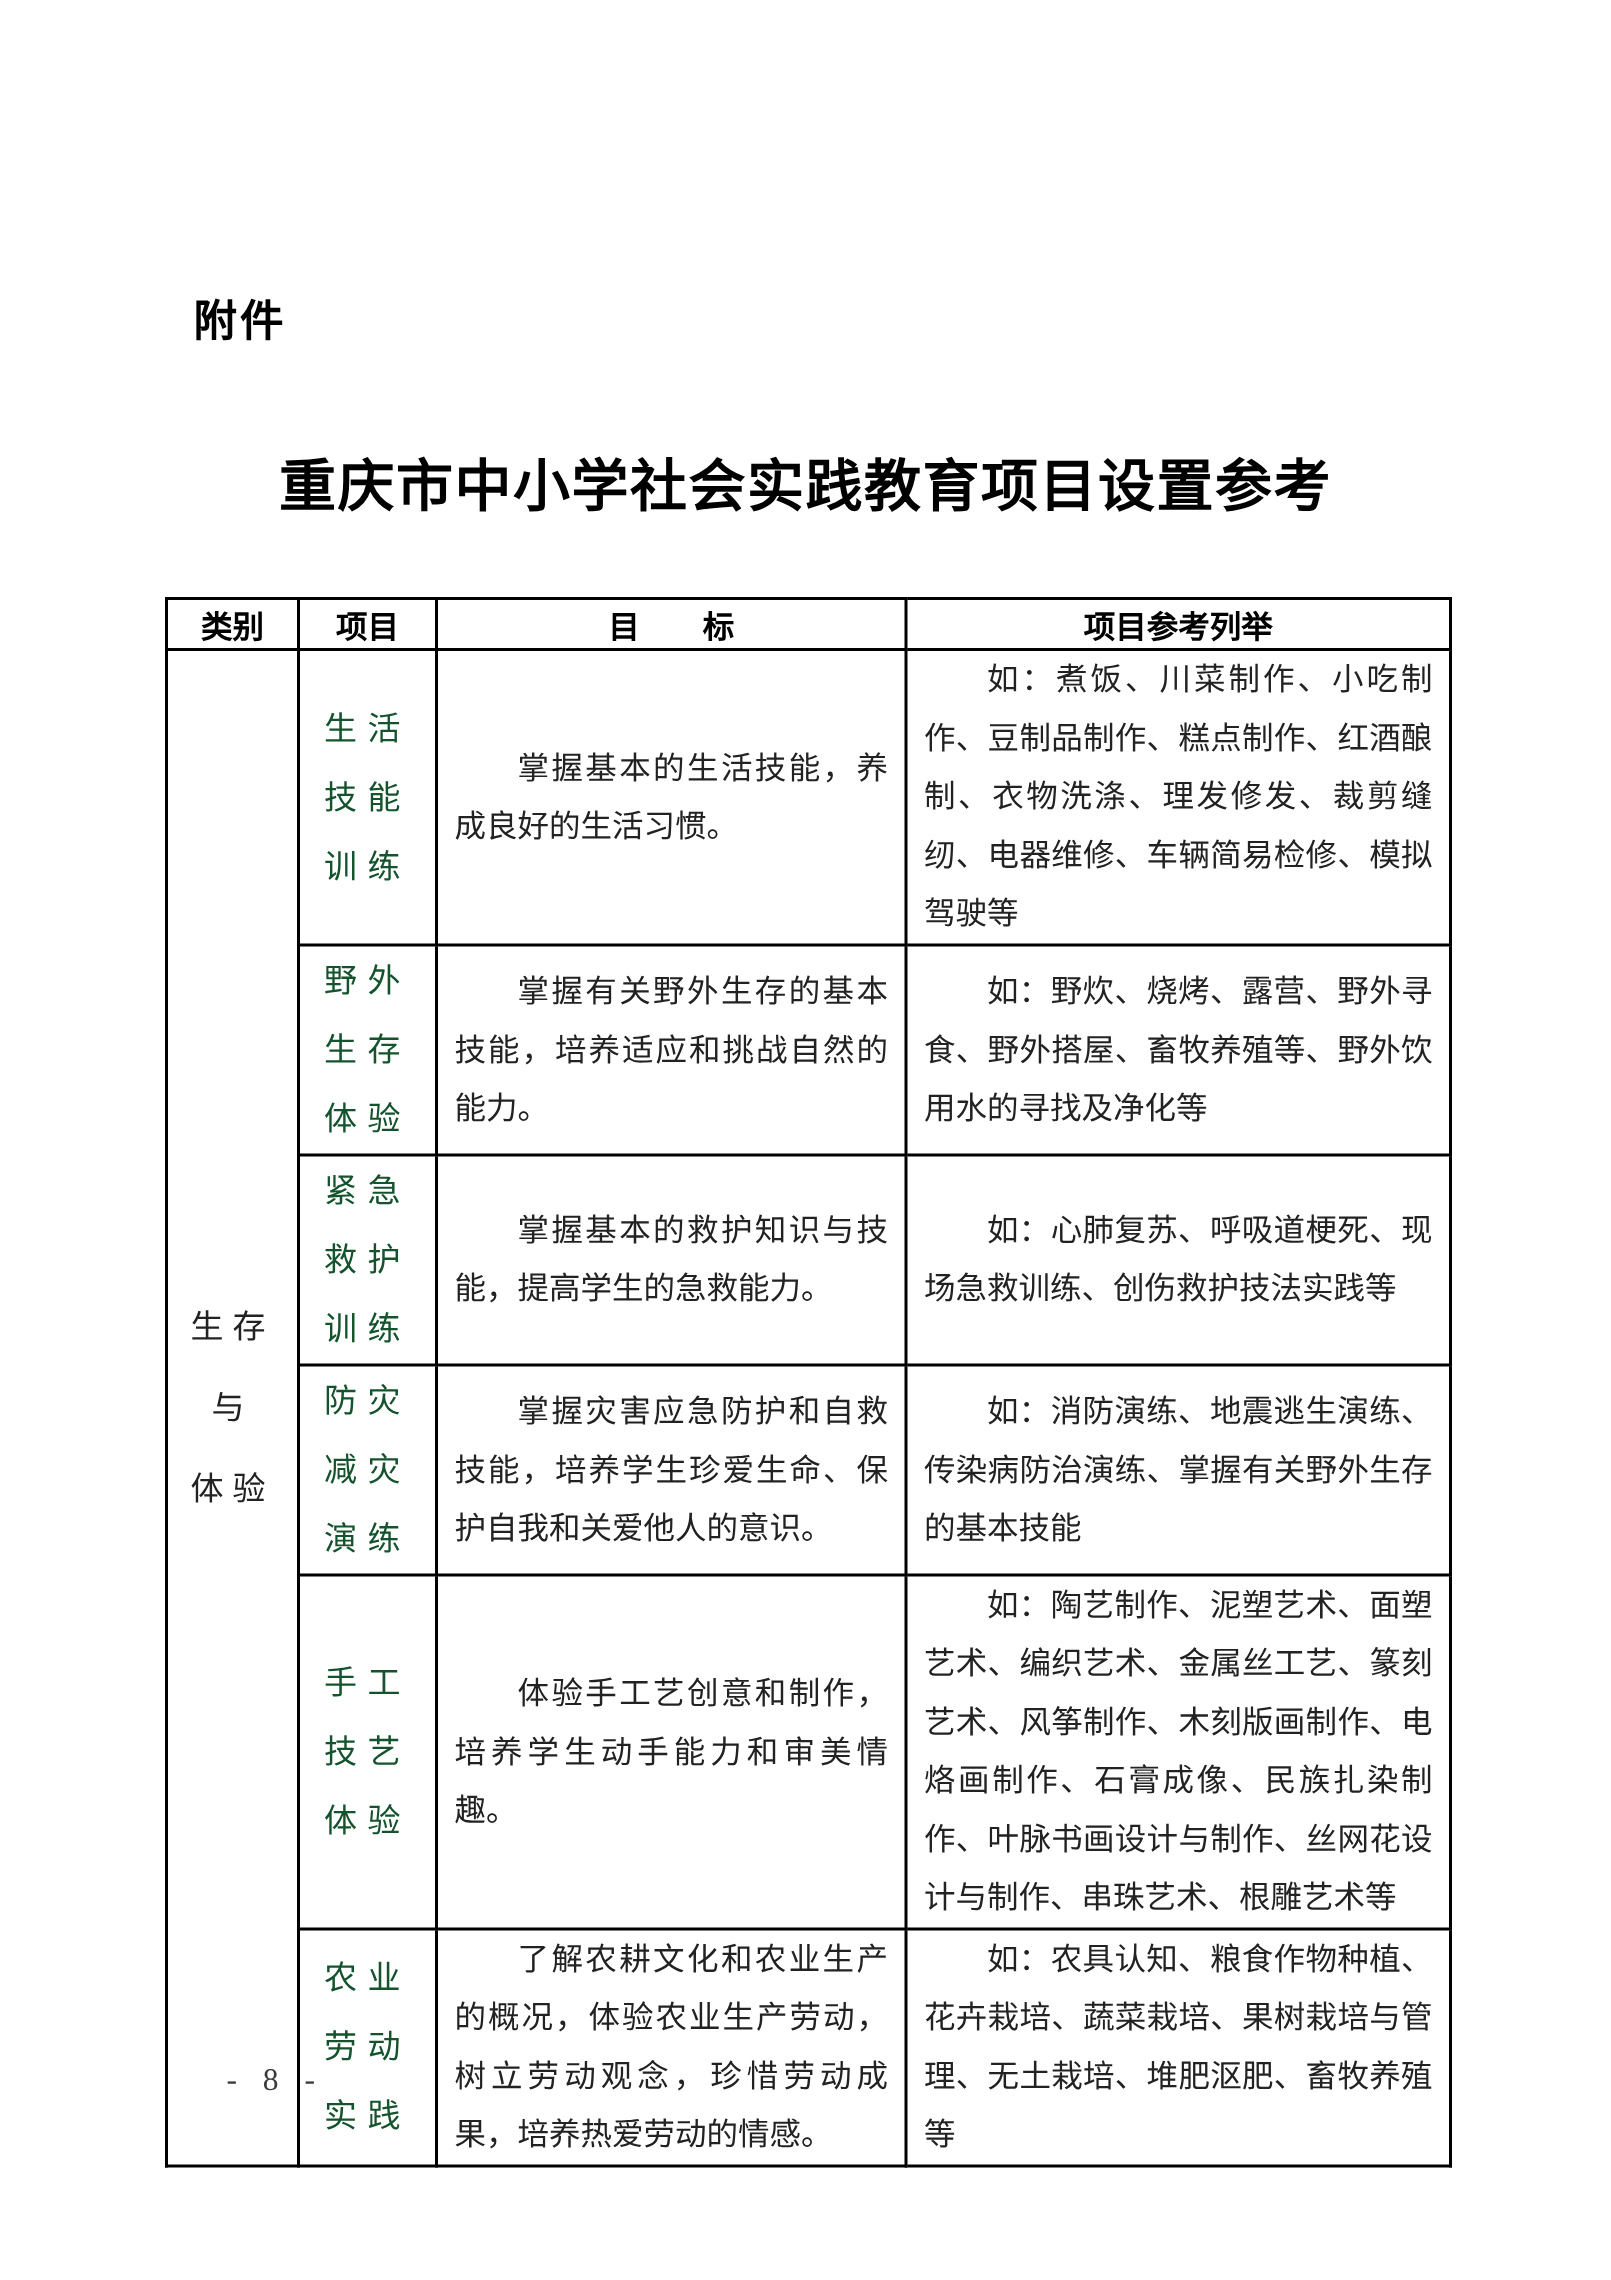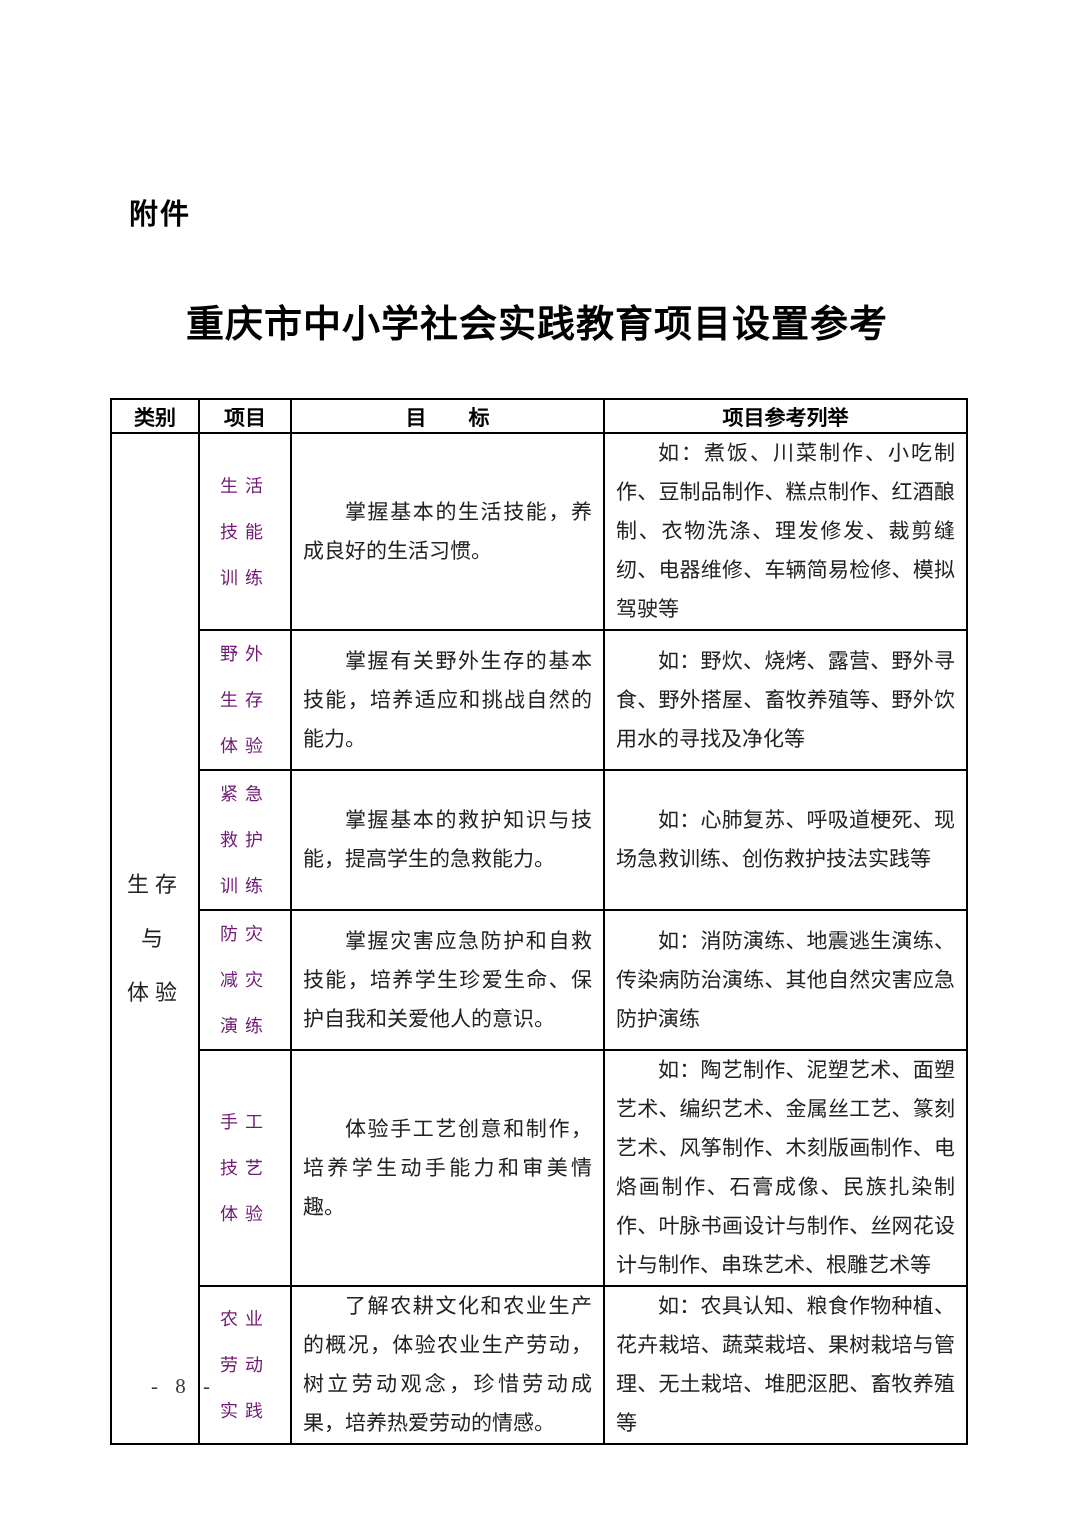--- a/index.html
+++ b/index.html
@@ -72,25 +72,25 @@
   td.cat {
     text-align: center;
     font-size: 22px;
     line-height: 54px;
     letter-spacing: 6px;
     white-space: pre-line;
     color: #222;
   }
   td.proj {
     text-align: center;
-    font-size: 18px;
+    font-size: 22px;
     line-height: 46px;
     letter-spacing: 7px;
     white-space: pre-line;
-    color: #701a75;
+    color: #14532d;
   }
   td.goal p, td.ex p {
     margin: 0;
     padding: 0 11px;
     font-size: 21px;
     line-height: 39px;
     text-indent: 2em;
     text-align: justify;
     color: #222;
   }
@@ -165,21 +165,21 @@
         </td>
     </tr>
     <tr class="r4">
       <td class="proj">防灾
 减灾
 演练</td>
       <td class="goal">
           <p>掌握灾害应急防护和自救技能，培养学生珍爱生命、保护自我和关爱他人的意识。</p>
         </td>
       <td class="ex">
-          <p>如：消防演练、地震逃生演练、传染病防治演练、其他自然灾害应急防护演练</p>
+          <p>如：消防演练、地震逃生演练、传染病防治演练、掌握有关野外生存的基本技能</p>
         </td>
     </tr>
     <tr class="r5">
       <td class="proj">手工
 技艺
 体验</td>
       <td class="goal">
           <p>体验手工艺创意和制作，培养学生动手能力和审美情趣。</p>
         </td>
       <td class="ex">

